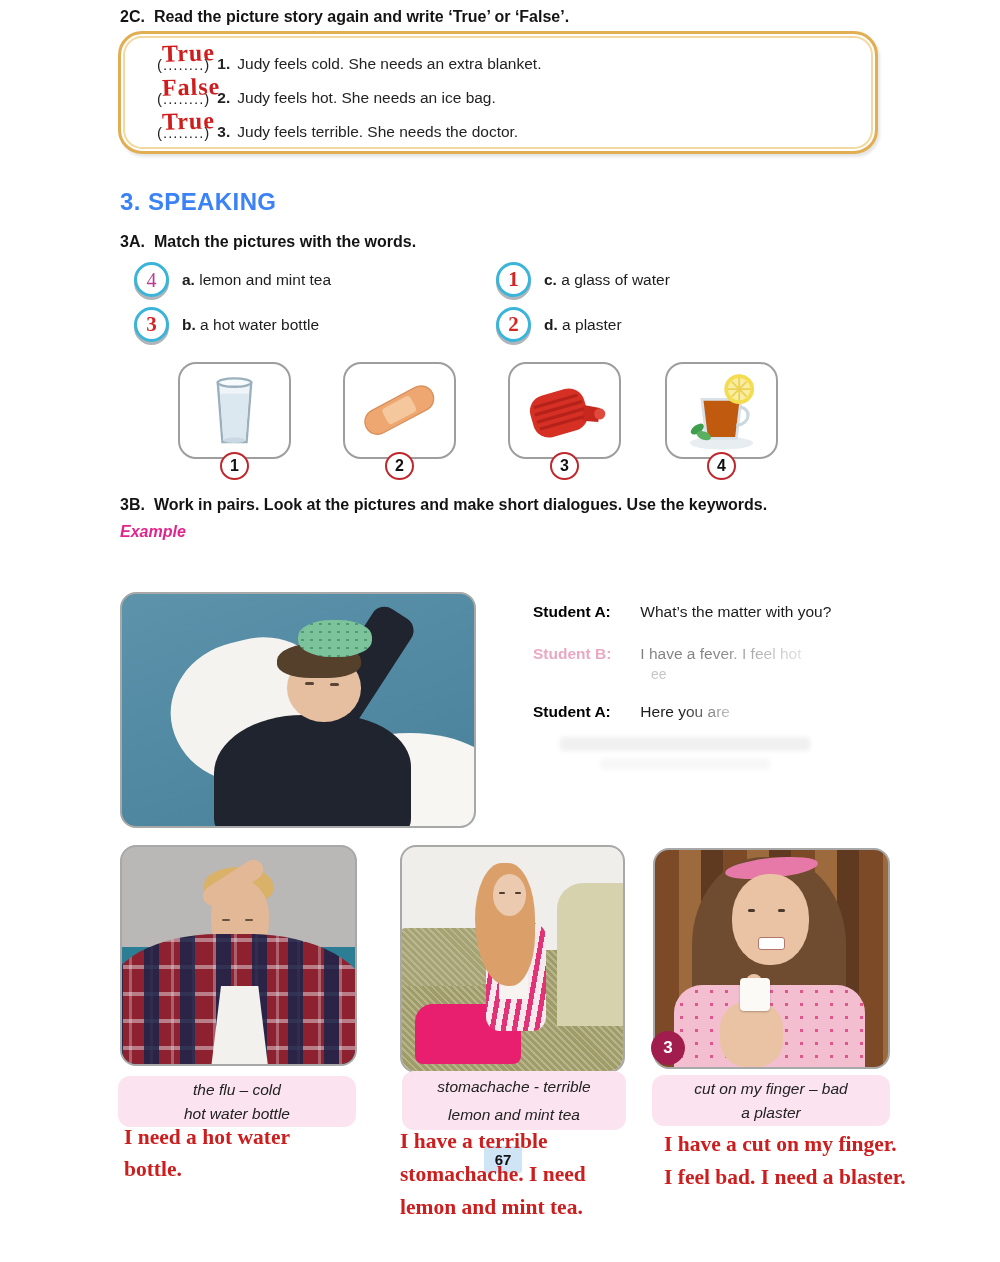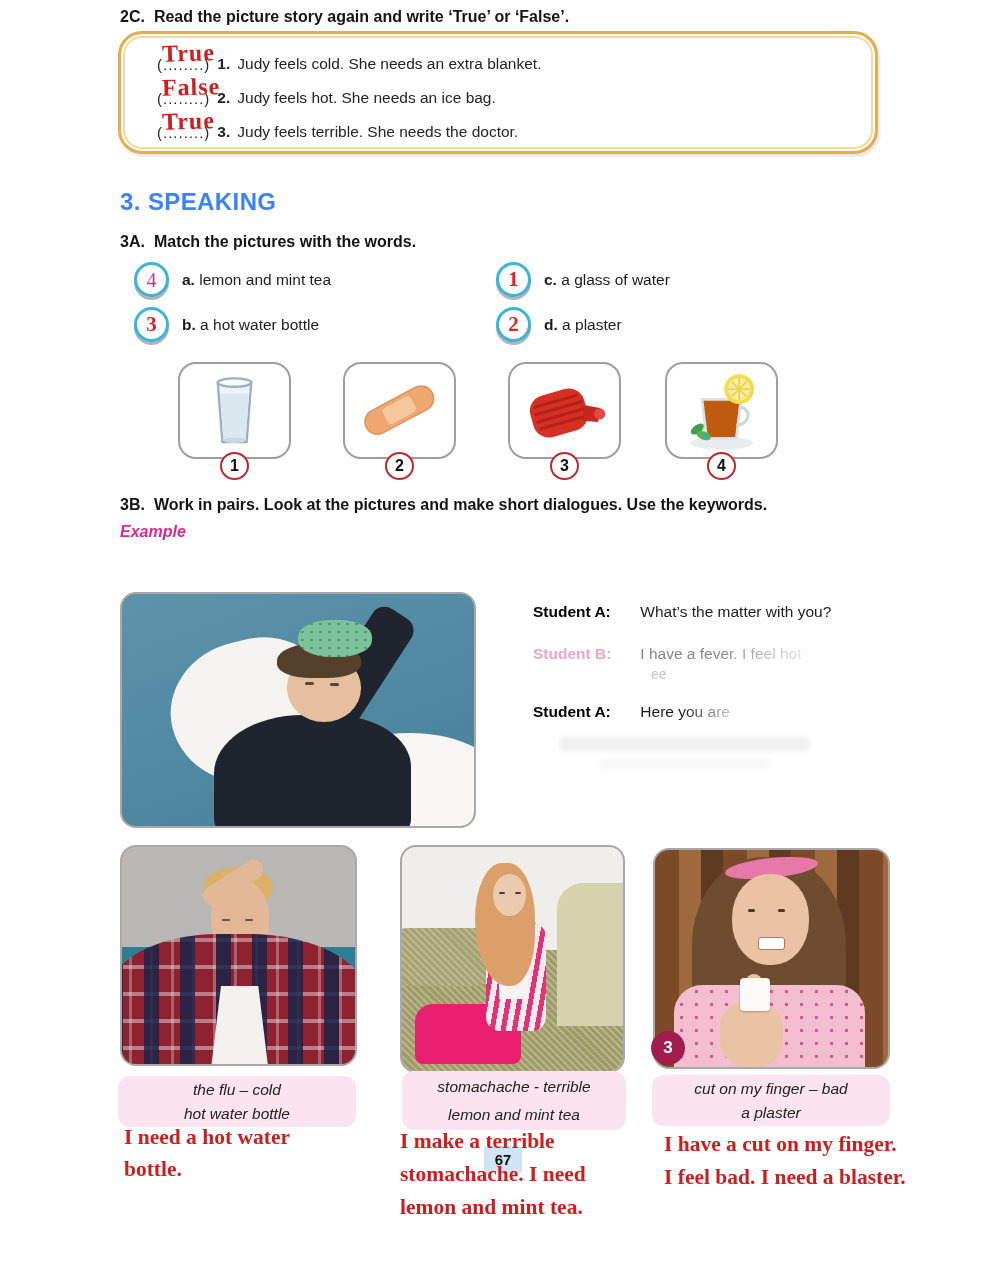--- a/index.html
+++ b/index.html
@@ -320,21 +320,21 @@
     <span>a plaster</span>
   </div>
 
   <div class="page-badge">67</div>
 
   <div class="hw" style="left:124px;top:1121px;">
     <div>I need a hot water</div>
     <div>bottle.</div>
   </div>
   <div class="hw" style="left:400px;top:1125px;line-height:33px;">
-    <div>I make a terrible</div>
+    <div>I have a terrible</div>
     <div>stomachache. I need</div>
     <div>lemon and mint tea.</div>
   </div>
   <div class="hw" style="left:664px;top:1128px;line-height:33px;">
     <div>I have a cut on my finger.</div>
     <div>I feel bad. I need a blaster.</div>
   </div>
 
 </div>
 

